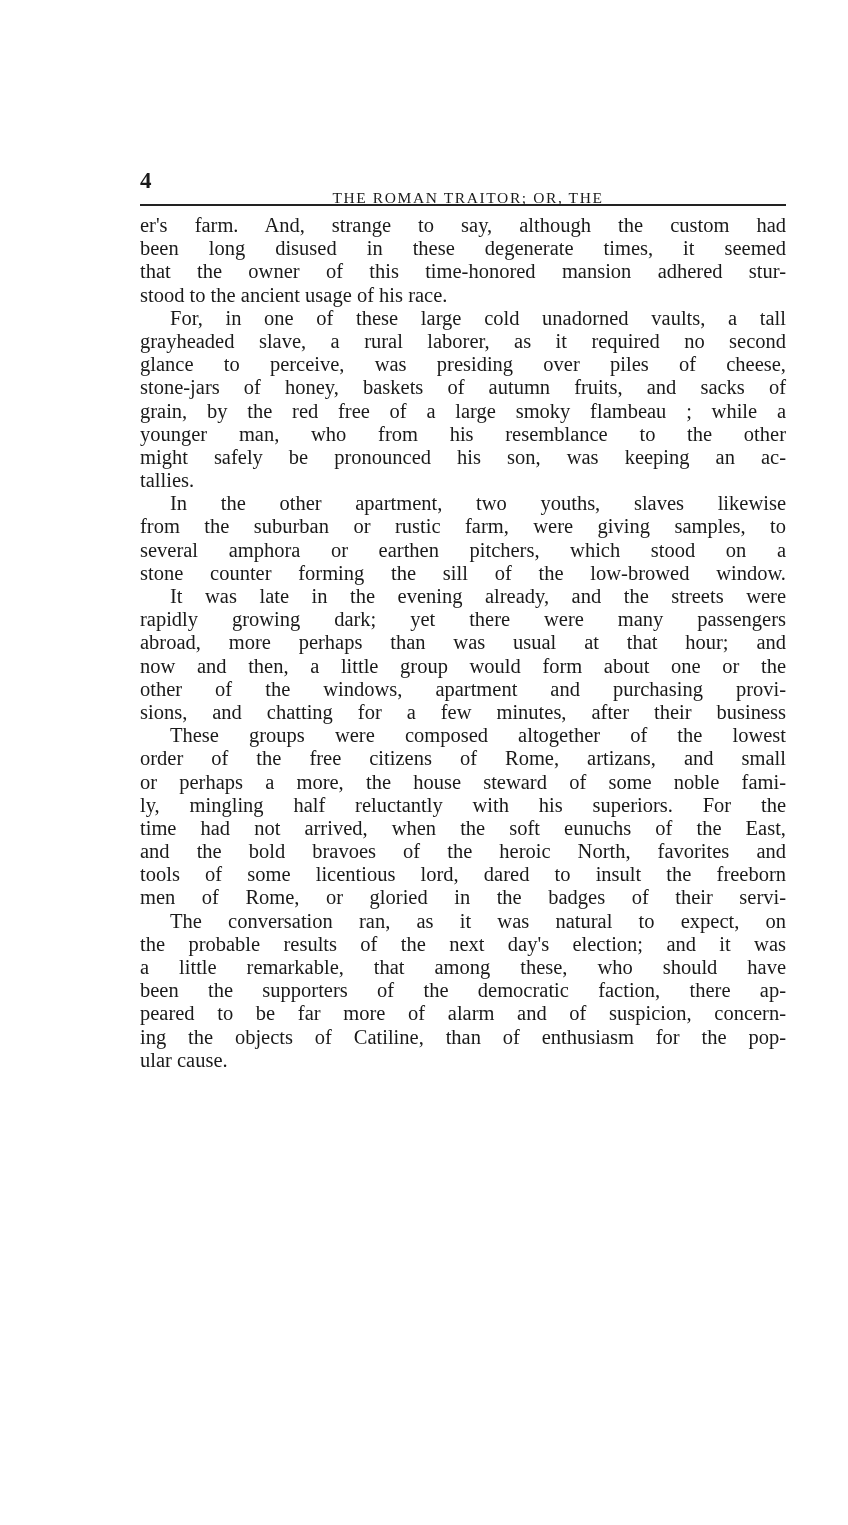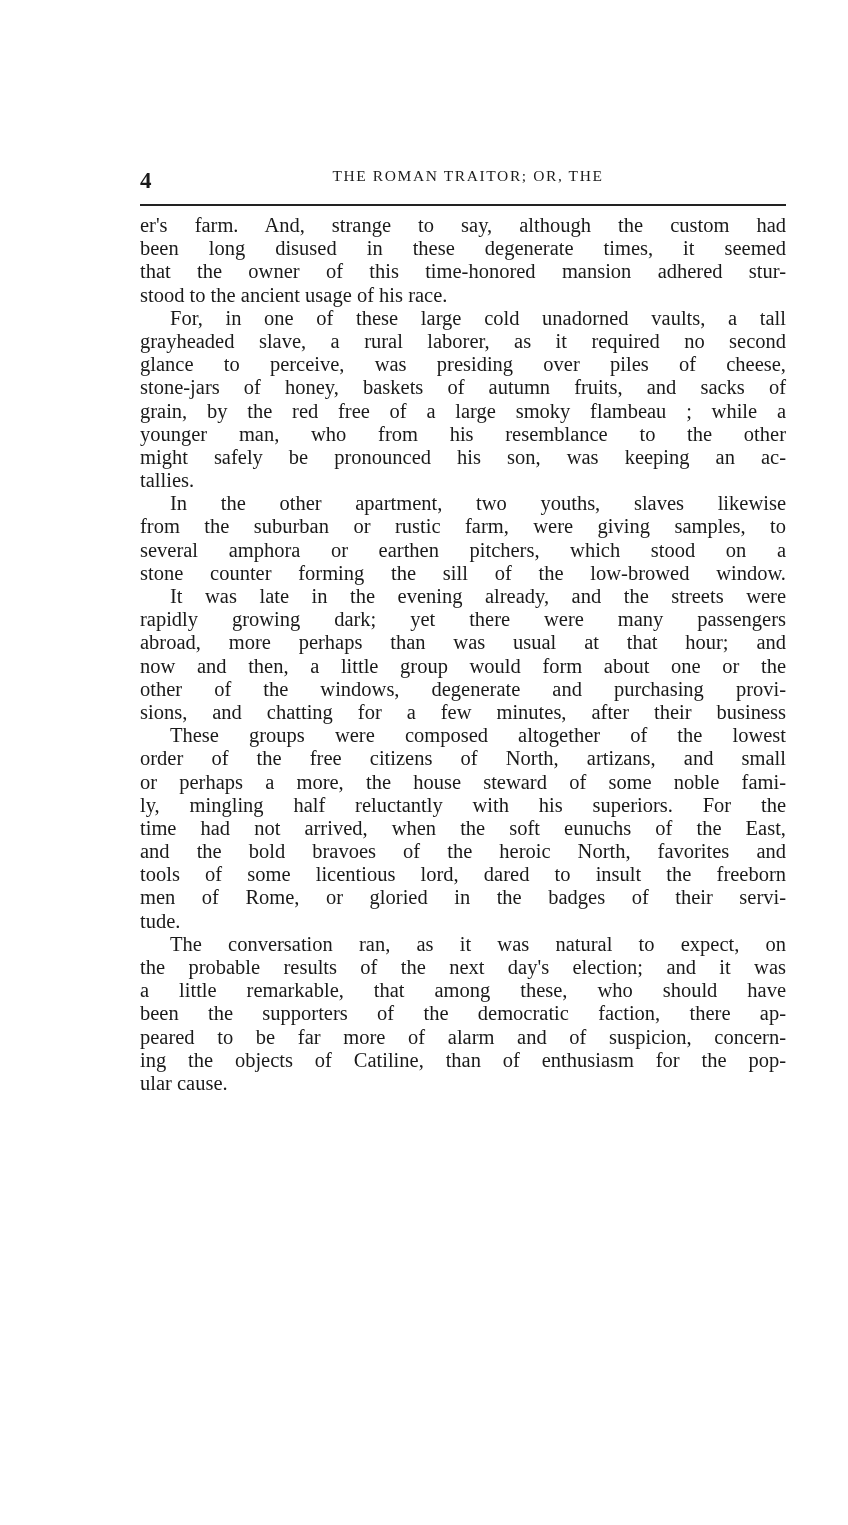--- a/index.html
+++ b/index.html
@@ -30,21 +30,21 @@
       left: 0;
       top: 6px;
       font-size: 23px;
       font-weight: bold;
       line-height: 26px;
     }
     .running-title {
       position: absolute;
       left: 0;
       right: 0;
-      top: 4px;
+      top: 26px;
       text-align: center;
       font-size: 15.5px;
       letter-spacing: 1.6px;
       line-height: 20px;
       padding-left: 10px;
     }
     .head-rule {
       height: 0;
       border-top: 2px solid #222;
       margin-top: 6px;
@@ -104,34 +104,33 @@
       <span class="line">from the suburban or rustic farm, were giving samples, to</span>
       <span class="line">several amphora or earthen pitchers, which stood on a</span>
       <span class="line">stone counter forming the sill of the low-browed window.</span>
     </div>
 
     <div class="paragraph">
       <span class="line indent">It was late in the evening already, and the streets were</span>
       <span class="line">rapidly growing dark; yet there were many passengers</span>
       <span class="line">abroad, more perhaps than was usual at that hour; and</span>
       <span class="line">now and then, a little group would form about one or the</span>
-      <span class="line">other of the windows, degenerate and purchasing provi-</span>
+      <span class="line">other of the windows, apartment and purchasing provi-</span>
       <span class="line">sions, and chatting for a few minutes, after their business</span>
     </div>
 
     <div class="paragraph">
       <span class="line indent">These groups were composed altogether of the lowest</span>
-      <span class="line">order of the free citizens of North, artizans, and small</span>
+      <span class="line">order of the free citizens of Rome, artizans, and small</span>
       <span class="line">or perhaps a more, the house steward of some noble fami-</span>
       <span class="line">ly, mingling half reluctantly with his superiors.  For the</span>
       <span class="line">time had not arrived, when the soft eunuchs of the East,</span>
       <span class="line">and the bold bravoes of the heroic North, favorites and</span>
       <span class="line">tools of some licentious lord, dared to insult the freeborn</span>
       <span class="line">men of Rome, or gloried in the badges of their servi-</span>
-      <span class="line last">tude.</span>
     </div>
 
     <div class="paragraph">
       <span class="line indent">The conversation ran, as it was natural to expect, on</span>
       <span class="line">the probable results of the next day's election; and it was</span>
       <span class="line">a little remarkable, that among these, who should have</span>
       <span class="line">been the supporters of the democratic faction, there ap-</span>
       <span class="line">peared to be far more of alarm and of suspicion, concern-</span>
       <span class="line">ing the objects of Catiline, than of enthusiasm for the pop-</span>
       <span class="line last">ular cause.</span>

